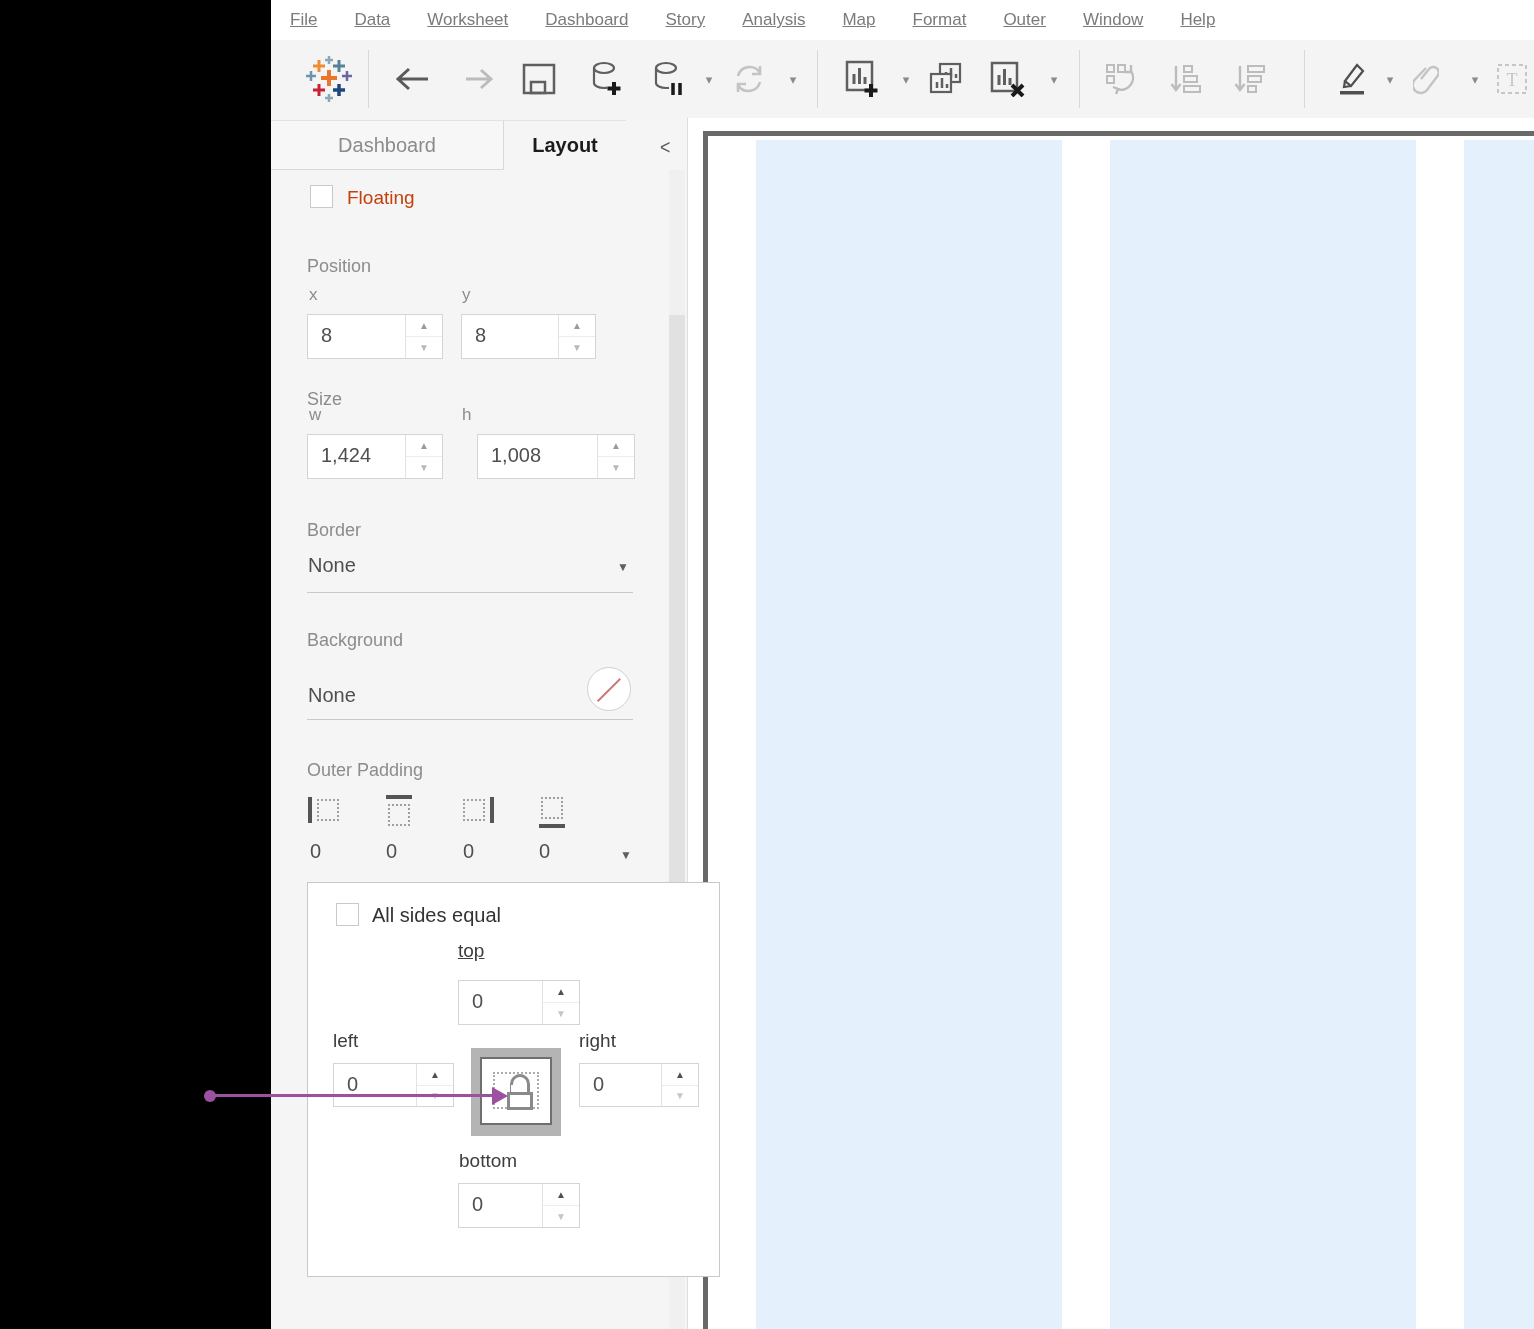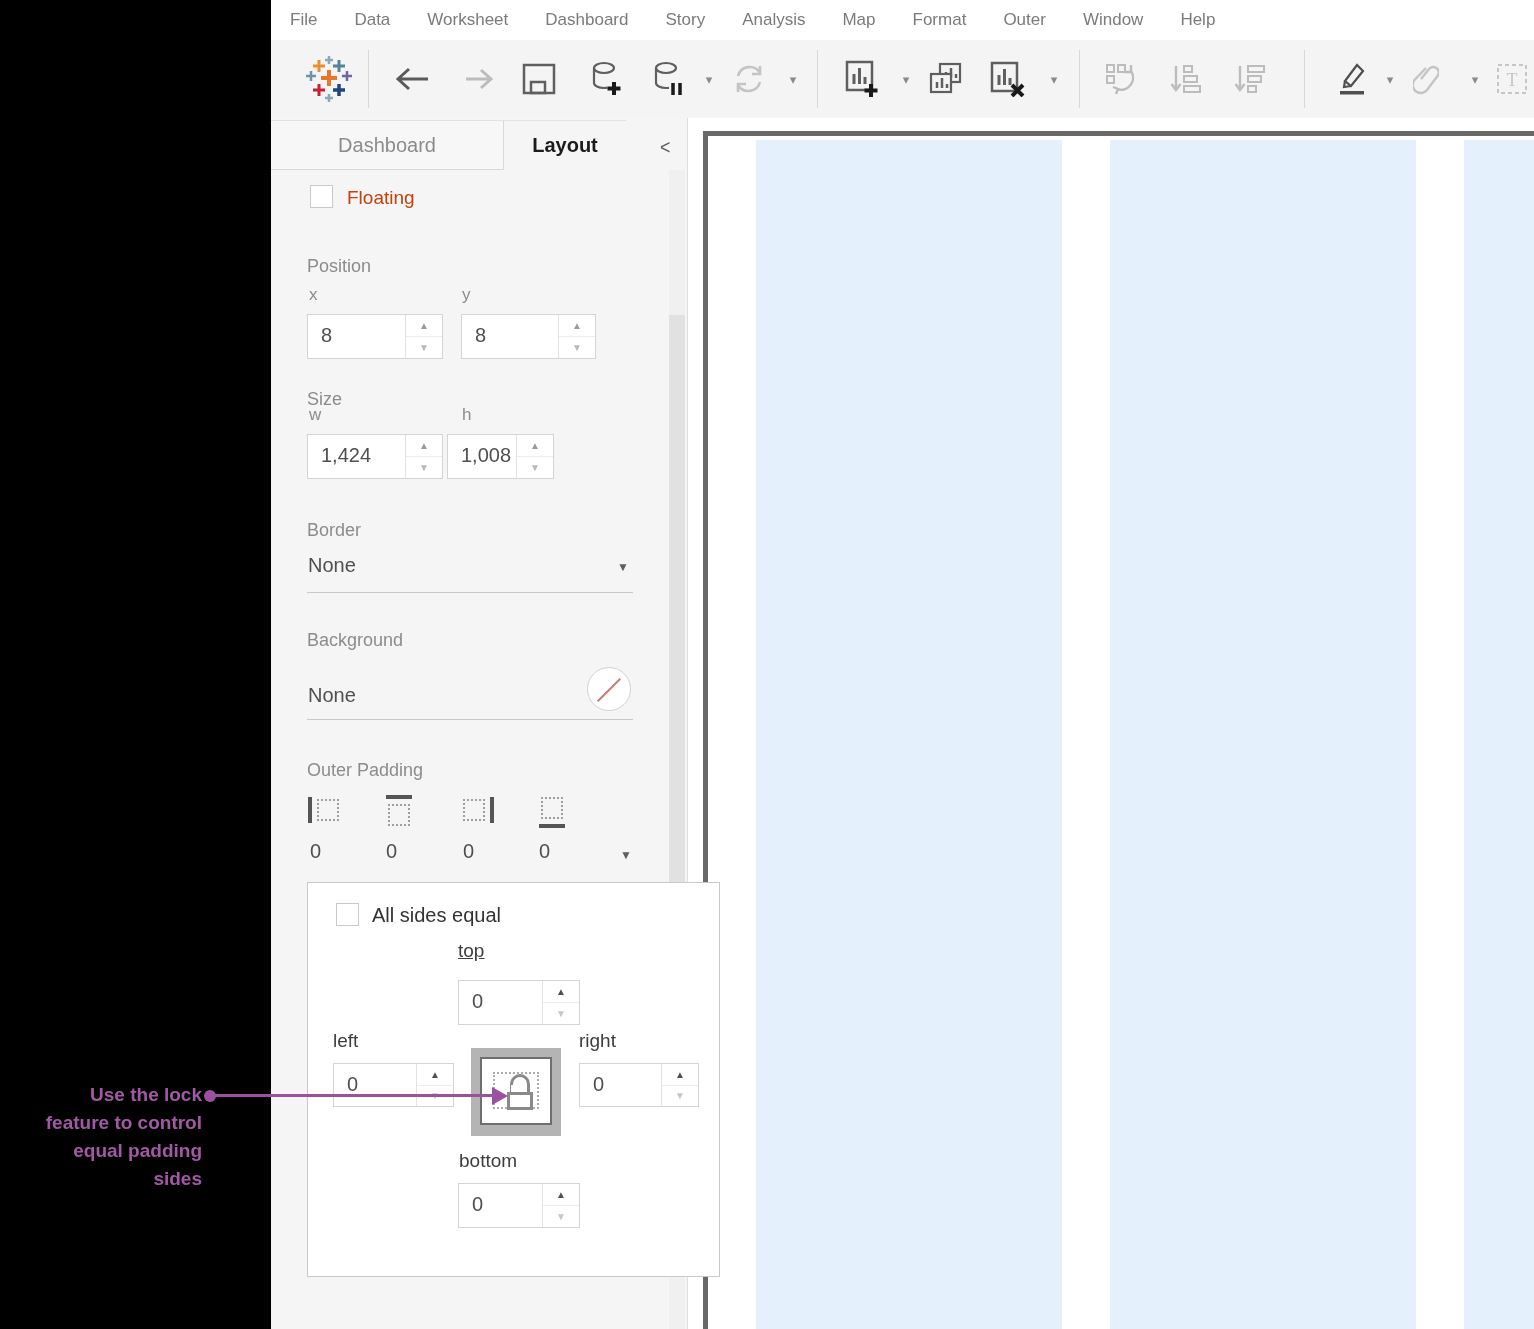--- a/index.html
+++ b/index.html
@@ -14,21 +14,21 @@
   .ann-dot  { position:absolute; left:204px; top:1090px; width:12px; height:12px; border-radius:50%;
               background:#9c50a0; z-index:60; }
   .ann-line { position:absolute; left:214px; top:1094px; width:280px; height:3px; background:#9c50a0; z-index:60; }
   .ann-head { position:absolute; left:492px; top:1087px; width:0; height:0;
               border-left:16px solid #9c50a0; border-top:9px solid transparent;
               border-bottom:9px solid transparent; z-index:60; }
 
   
   .menubar { position:absolute; left:271px; top:0; width:1263px; height:40px; background:#fff;
              display:flex; align-items:center; gap:37px; padding-left:19px; z-index:5; }
-  .menu-item { font-size:17px; color:#7b7b7b; white-space:nowrap; cursor:default; }
+  .menu-item { font-size:17px; color:#7b7b7b; white-space:nowrap; cursor:default;text-decoration:underline; }
 
   
   .toolbar { position:absolute; left:271px; top:40px; width:1263px; height:78px; background:#f4f4f4;
              display:flex; align-items:center; padding-left:34px; z-index:5; }
   .tbtn { display:flex; align-items:center; justify-content:center; }
   .tb-sep { width:1px; height:58px; background:#d8d8d8; align-self:center; }
   .caret { font-size:13px; color:#8a8a8a; width:12px; text-align:center; }
 
   
   .canvas-surround { position:absolute; left:687px; top:118px; width:847px; height:1211px; background:#fff; z-index:1; }
@@ -293,21 +293,21 @@
     <div class="plabel" style="left:36px; top:271px;">Size</div>
     <div class="flabel" style="left:38px; top:287px;">w</div>
     <div class="flabel" style="left:191px; top:287px;">h</div>
     <div class="spin" style="left:36px; top:316px; width:136px; height:45px;">
       <div class="spin-val">1,424</div>
       <div class="spin-btns">
           <div class="spin-up">▲</div>
           <div class="spin-down">▼</div>
         </div>
     </div>
-    <div class="spin" style="left:176px; top:316px; width:107px; height:45px;">
+    <div class="spin" style="left:206px; top:316px; width:158px; height:45px;">
       <div class="spin-val">1,008</div>
       <div class="spin-btns">
           <div class="spin-up">▲</div>
           <div class="spin-down">▼</div>
         </div>
     </div>
 
     <div class="plabel" style="left:36px; top:402px;">Border</div>
     <div class="dd-value" style="left:37px; top:436px;">None</div>
     <div class="dd-caret" style="left:346px; top:442px;">▼</div>
@@ -390,23 +390,17 @@
     <div class="spin pp" style="left:150px; top:300px; width:122px; height:45px;">
       <div class="spin-val">0</div>
       <div class="spin-btns">
           <div class="spin-up">▲</div>
           <div class="spin-down">▼</div>
         </div>
     </div>
   </div>
 
   <div class="sidebar-black"></div>
-  <div class="ann-text">
-    <div>Use the lock</div>
-    <div>feature to control</div>
-    <div>equal padding</div>
-    <div>sides</div>
-  </div>
   <div class="ann-dot"></div>
   <div class="ann-line"></div>
   <div class="ann-head"></div>
 
 </div>
 
 </body></html>

